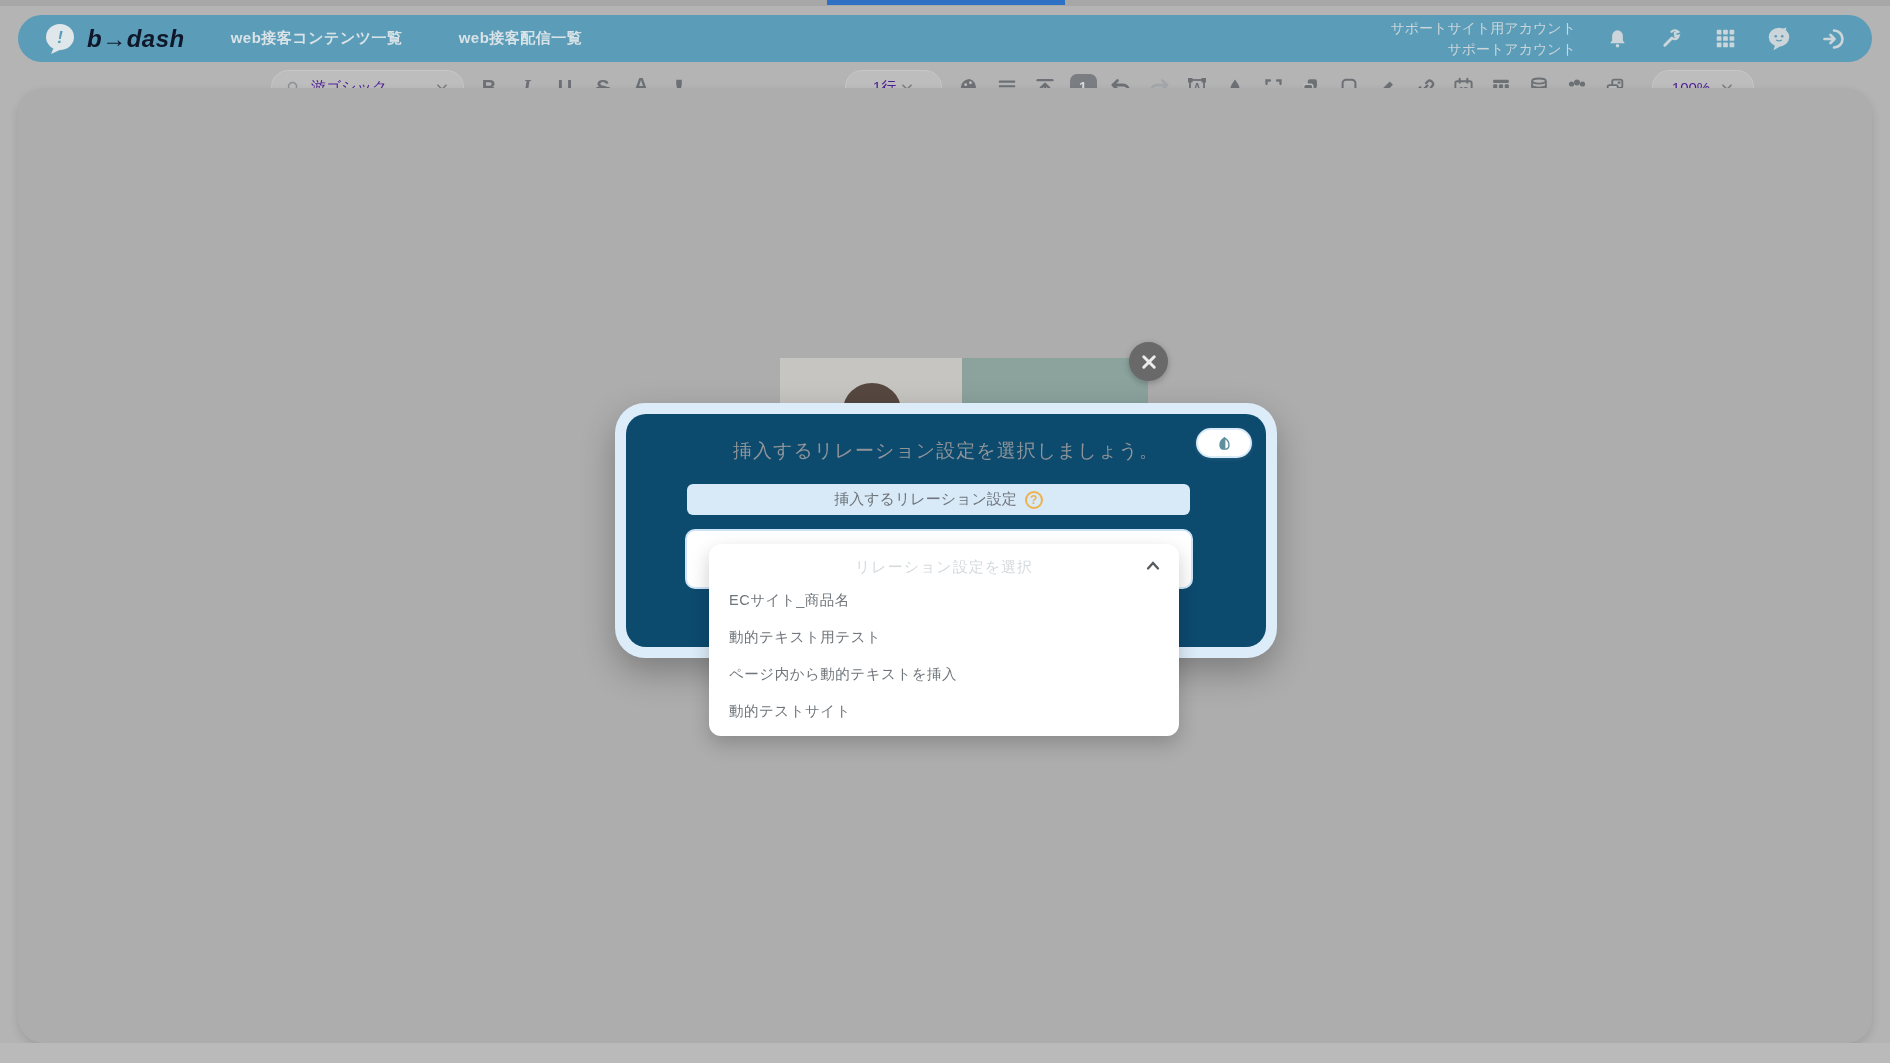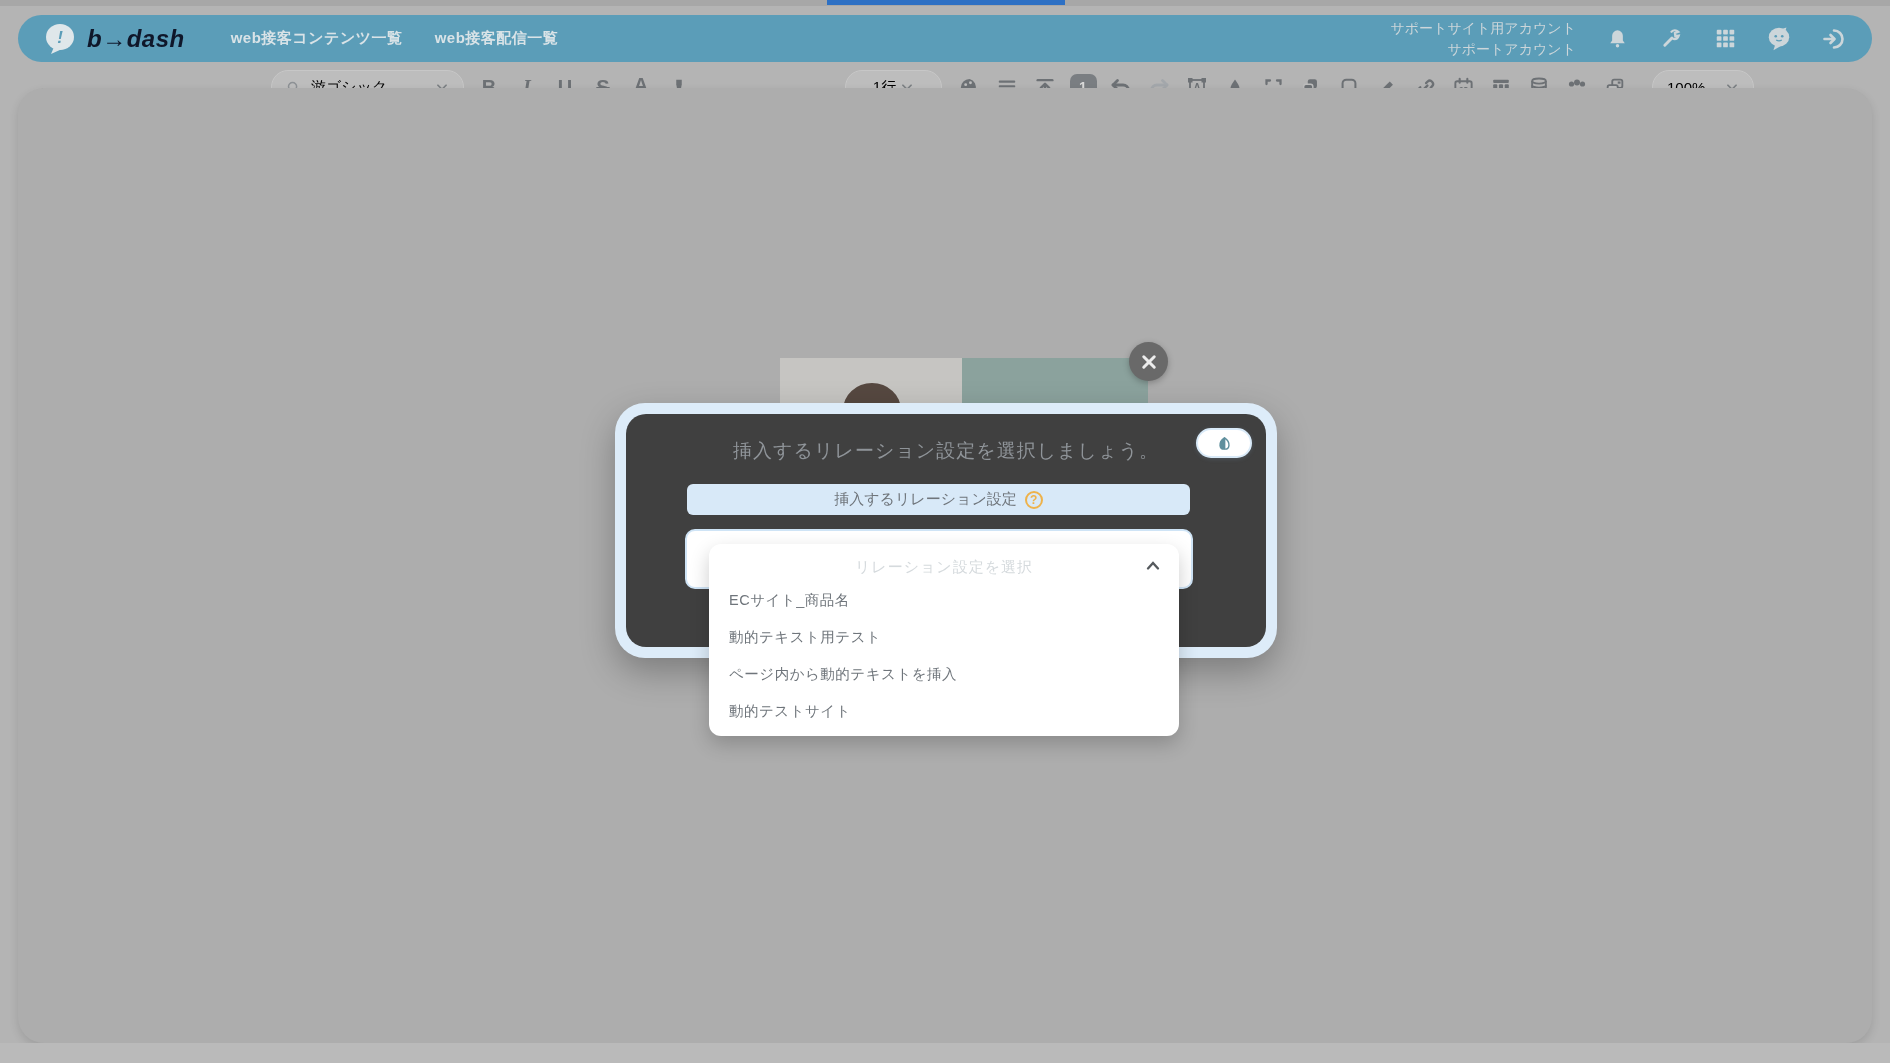--- a/index.html
+++ b/index.html
@@ -16,39 +16,39 @@
 
   
   .header {
     position:absolute; left:18px; top:15px; width:1854px; height:47px;
     background:#5b9db8; border-radius:24px;
     display:flex; align-items:center; padding:0 26px;
   }
   .logo { display:flex; align-items:center; gap:9px; }
   .logo-bubble { width:34px; height:32px; position:relative; }
   .logo-text { color:#0f172a; font-size:24px; font-weight:bold; letter-spacing:.5px;font-style:italic; }
-  .nav { display:flex; gap:32px; margin-left:46px; }
+  .nav { display:flex; gap:56px; margin-left:46px; }
   .nav-item { color:#d9e3e7; font-size:15px; font-weight:bold; letter-spacing:.5px; cursor:pointer; }
   .header-right { margin-left:auto; display:flex; align-items:center; gap:28px; }
   .account { text-align:right; color:#ccd6da; font-size:14px; line-height:1.45; }
   .hicon { width:26px; height:26px; display:flex; align-items:center; justify-content:center; }
 
   
   .toolbar { position:absolute; left:0; top:64px; width:1890px; height:46px; }
   .tb-abs { position:absolute; top:0; height:46px; display:flex; align-items:center; }
   .back-arrow { left:34px; color:#6e7276; font-size:24px; cursor:pointer; }
   .pill {
     background:#bdbdbd; border:1px solid #c7c7c7; border-radius:17px; height:34px;
-    display:flex; align-items:center; color:#000000; font-size:15px; cursor:pointer;
+    display:flex; align-items:center; color:#4c1d95; font-size:15px; cursor:pointer;
   }
   .pill .chev { margin-left:auto; }
   .tb-font { left:271px; } .tb-font .pill{ width:193px; padding:0 14px; gap:10px; }
   .tb-size { left:723px; } .tb-size .pill{ width:98px; padding:0 14px; justify-content:center; gap:22px;margin-top:40px;}
   .tb-line { left:845px; } .tb-line .pill{ width:97px; padding:0 14px; justify-content:center; gap:4px;}
-  .tb-zoom { left:1652px; } .tb-zoom .pill{ width:102px; padding:0 14px; justify-content:space-between; gap:10px;text-decoration:underline;}
+  .tb-zoom { left:1652px; } .tb-zoom .pill{ width:102px; padding:0 14px; justify-content:center; gap:10px;text-decoration:underline;}
   .tb-fmt { left:470px; }
   .tb-icons { left:950px; }
   .slot { width:38px; height:46px; display:flex; align-items:center; justify-content:center; cursor:pointer; }
   .fmt-letter { font-size:20px; font-weight:bold; color:#6d7175; }
   .it { font-style:italic; font-family:"Liberation Serif", serif; }
   .ul { text-decoration:underline; }
   .st { text-decoration:line-through; }
   .cl { border-bottom:3px solid #6d7175; line-height:.95; }
   .num-badge { width:27px; height:27px; border-radius:7px; background:#7a7e82; color:#d9d9d9;
     font-size:14px; font-weight:bold; display:flex; align-items:center; justify-content:center; }
@@ -70,21 +70,21 @@
   .bg-strip { position:absolute; left:780px; top:700px; width:187px; height:32px;
     background:linear-gradient(90deg,#5c5f45 0%, #8a8350 35%, #6a6d48 60%, #565a40 100%); }
 
   
   .close-btn { position:absolute; left:1129px; top:342px; width:39px; height:39px; border-radius:50%;
     background:#696969; display:flex; align-items:center; justify-content:center; cursor:pointer;
     box-shadow:0 2px 6px rgba(0,0,0,.25); z-index:30; }
   .modal { position:absolute; left:615px; top:403px; width:662px; height:255px;
     background:#ddecf9; border-radius:30px; padding:11px; z-index:20;
     box-shadow:0 14px 34px rgba(0,0,0,.28); }
-  .modal-inner { width:100%; height:100%; background:#404040; border-radius:20px; position:relative; }
+  .modal-inner { width:100%; height:100%; background:#0c4a6e; border-radius:20px; position:relative; }
   .modal-title { position:absolute; left:0; right:0; top:24px; text-align:center;
     color:#8f9499; font-size:19px; letter-spacing:1px; }
   .beginner-badge { position:absolute; right:14px; top:14px; width:56px; height:30px; background:#ffffff;
     border:2px solid #d9eaf8; border-radius:16px; display:flex; align-items:center; justify-content:center;
     box-shadow:0 1px 4px rgba(120,150,180,.25); }
   .field-label { position:absolute; left:61px; top:70px; width:503px; height:31px; background:#d8e9f8;
     border-radius:6px; display:flex; align-items:center; justify-content:center; gap:8px;
     color:#6f757b; font-size:15px; }
   .help-icon { width:18px; height:18px; border-radius:50%; border:2px solid #eeb24a; color:#eeb24a;
     font-size:12px; font-weight:bold; display:flex; align-items:center; justify-content:center; cursor:pointer; }

